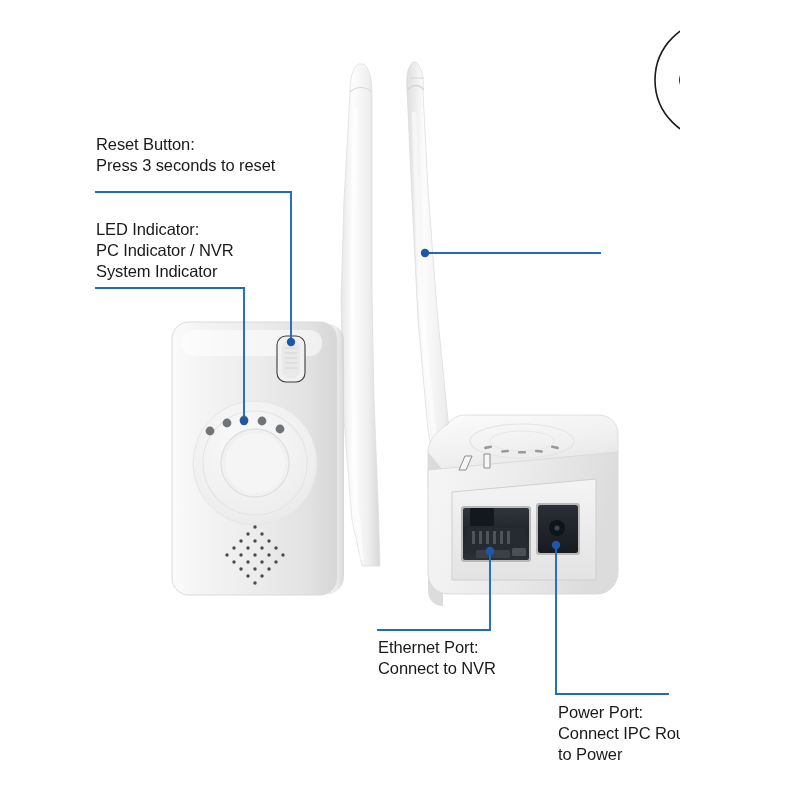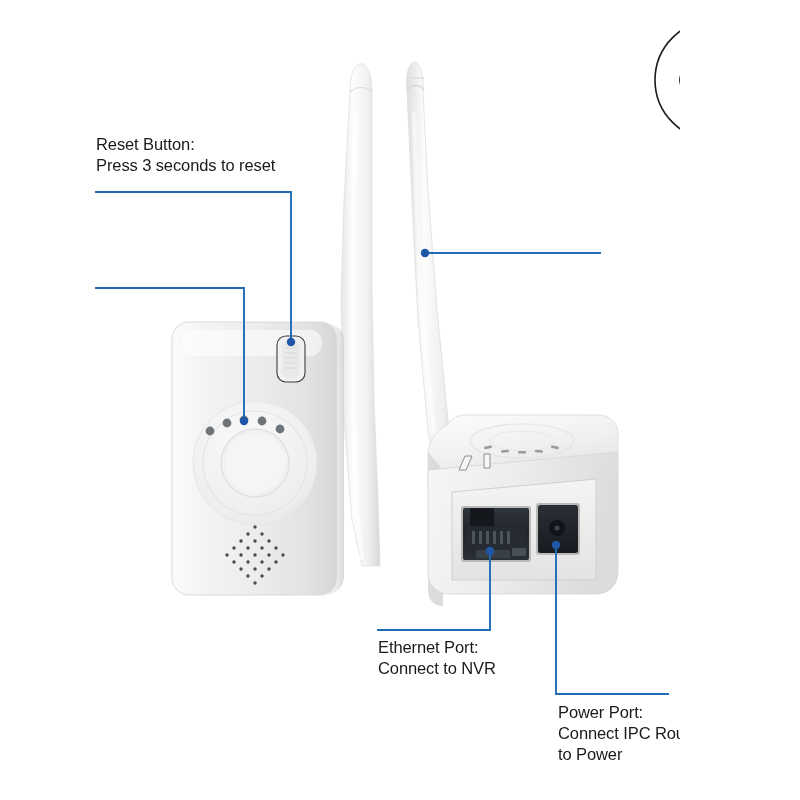--- a/index.html
+++ b/index.html
@@ -272,20 +272,23 @@
       <circle cx="244" cy="421" r="4.2"></circle>
       <circle cx="425" cy="253" r="4.2"></circle>
       <circle cx="490" cy="551" r="4.2"></circle>
       <circle cx="556" cy="545" r="4.2"></circle>
     </g>
   </svg>
 
   <div class="callout-text" id="txt-reset">Reset Button:
 Press 3 seconds to reset</div>
 
+  <div class="callout-text" id="txt-led">LED Indicator:
+PC Indicator / NVR
+System Indicator</div>
 
 
   <div class="callout-text" id="txt-ethernet">Ethernet Port:
 Connect to NVR</div>
 
   <div class="callout-text" id="txt-power">Power Port:
 Connect IPC Router
 to Power</div>
 
   <div class="plug-label" id="txt-euplug">EU Plug</div>

